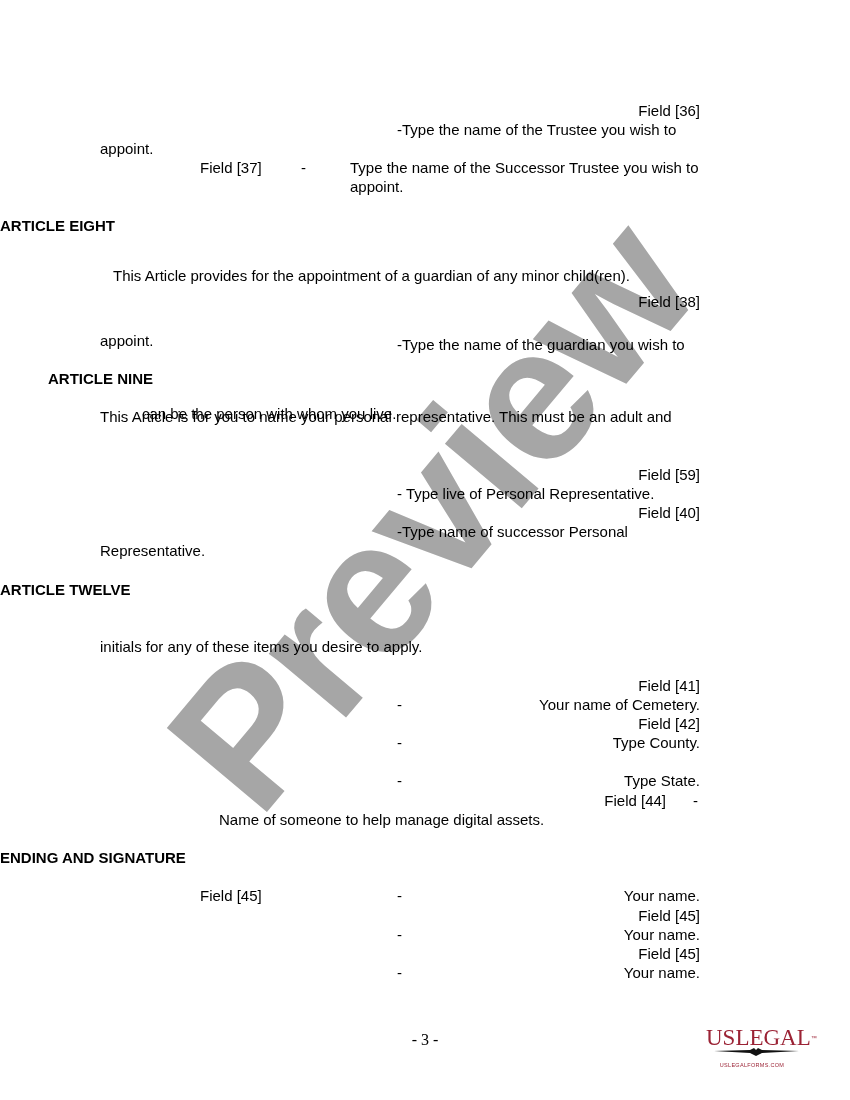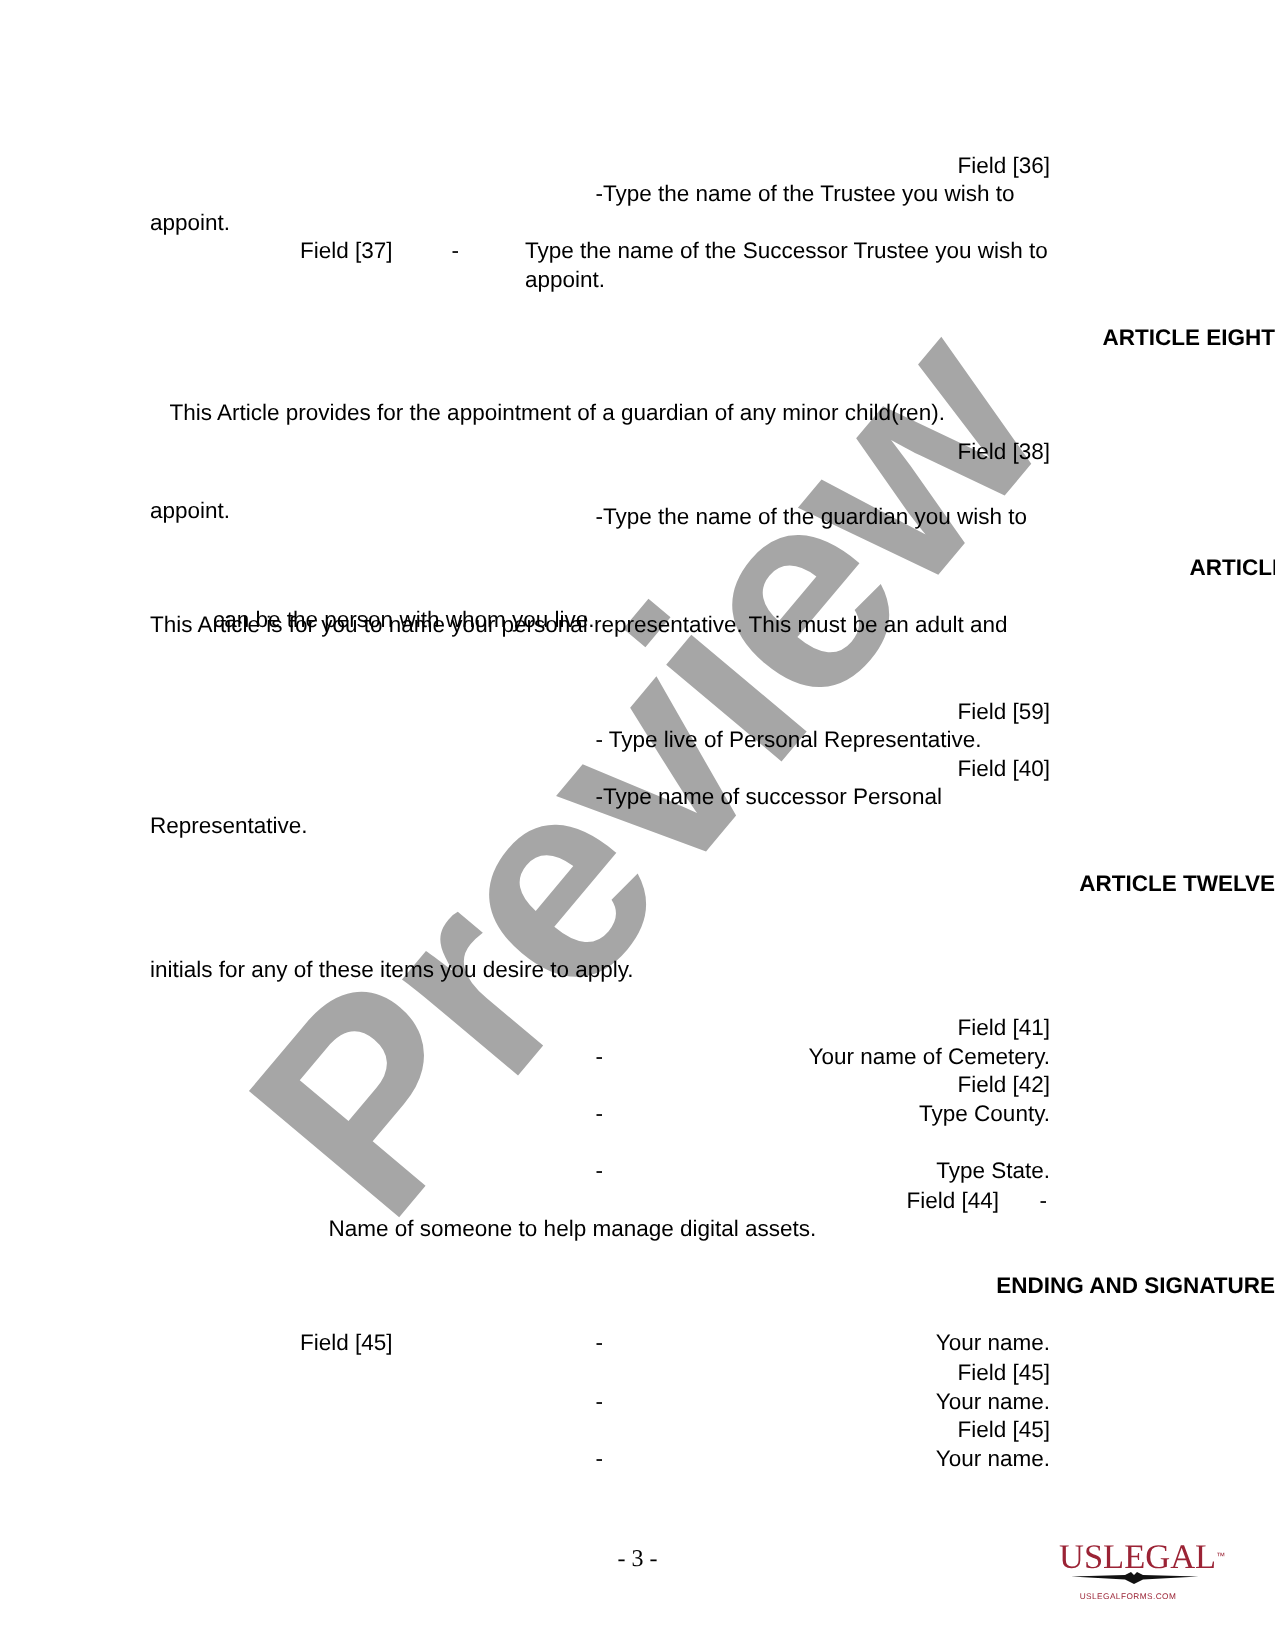--- a/index.html
+++ b/index.html
@@ -1,20 +1,20 @@
 <!DOCTYPE html>
 <html><head>
 <meta charset="utf-8">
 <style>
   html, body { margin:0; padding:0; background:#ffffff; }
   body { width:850px; height:1100px; position:relative; overflow:hidden;
          font-family:"Liberation Sans", sans-serif; color:#000; }
   .ln { position:absolute; font-size:15px; line-height:19px; white-space:nowrap; }
   .r { text-align:right; }
-  .c { left:0; width:850px; text-align:right; }
+  .c { left:0; width:850px; text-align:left; }
   .h { font-weight:bold; }
   .wm { position:absolute; left:80px; top:420px; width:700px; text-align:center;
         font-family:"Liberation Sans", sans-serif; font-weight:bold; font-size:190px;
         color:#a6a6a6; transform:rotate(-50deg); transform-origin:50% 50%;
         letter-spacing:-4px; line-height:190px; pointer-events:none; z-index:0; }
   .content { position:absolute; left:0; top:0; width:684px; height:1100px; z-index:1; }
   .pagenum { position:absolute; left:0; width:850px; top:1031px; text-align:center;
              font-family:"Liberation Serif", serif; font-size:16px; }
   .logo { position:absolute; left:706px; top:1026px; width:115px; height:40px; }
   .logo-main { font-family:"Liberation Serif", serif; font-size:23px; color:#9b2335;

